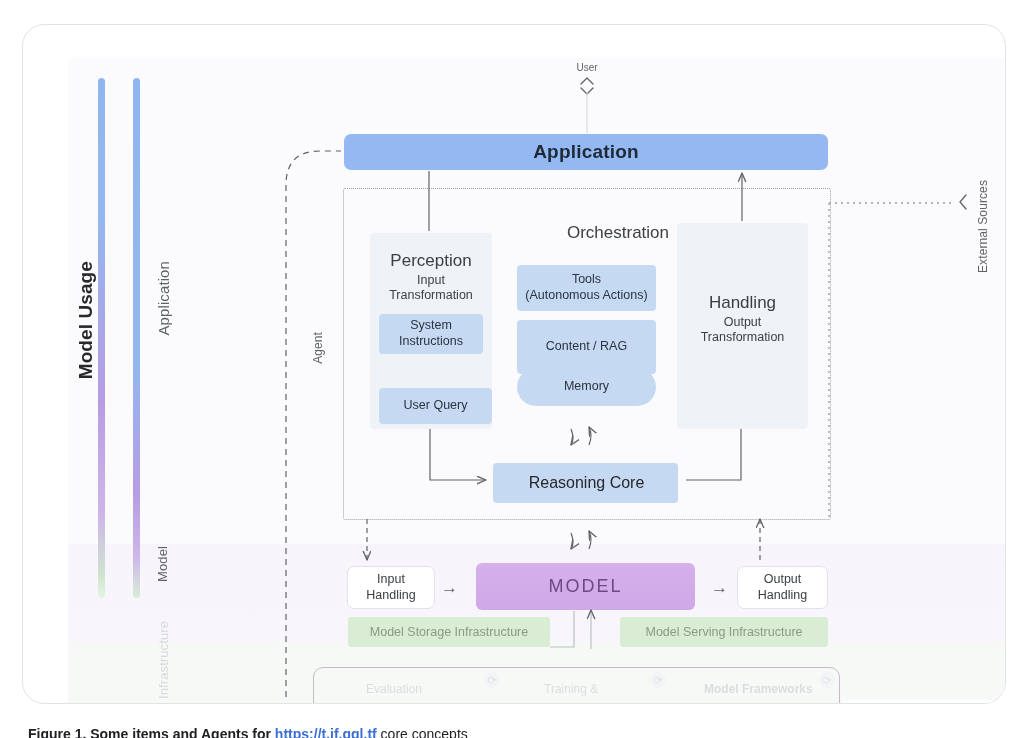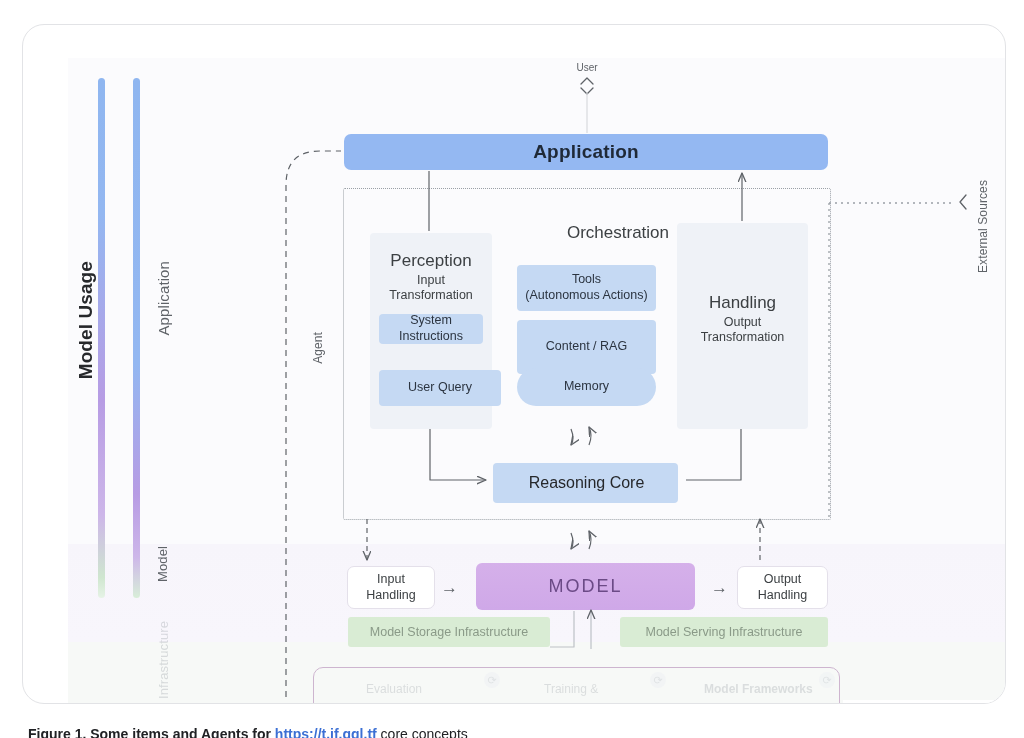--- a/index.html
+++ b/index.html
@@ -96,22 +96,22 @@
 
   #title-perception{left:0;top:18px;}
   #title-rendering{left:0;top:70px;}
 
   
   .chip{
     position:absolute;background:#c5d9f3;border-radius:4px;
     display:flex;align-items:center;justify-content:center;text-align:center;
     color:#2b3440;font-size:12.5px;line-height:1.25;padding:0 6px;box-sizing:border-box;
   }
-  #chip-system-instructions{left:356px;top:289px;width:104px;height:30px;}
-  #chip-user-query{left:356px;top:345px;width:122px;height:36px;}
+  #chip-system-instructions{left:356px;top:289px;width:104px;height:40px;}
+  #chip-user-query{left:356px;top:363px;width:113px;height:36px;}
   #chip-tools{left:494px;top:240px;width:139px;height:46px;}
   #chip-content-rag{left:494px;top:295px;width:139px;height:54px;}
   #chip-memory{left:494px;top:343px;width:139px;height:38px;border-radius:19px;}
   #chip-reasoning-core{
     left:470px;top:438px;width:185px;height:40px;
     font-size:16px;color:#26282b;background:#c5d9f3;padding-left:8px;
   }
 
   
   #model-box{

